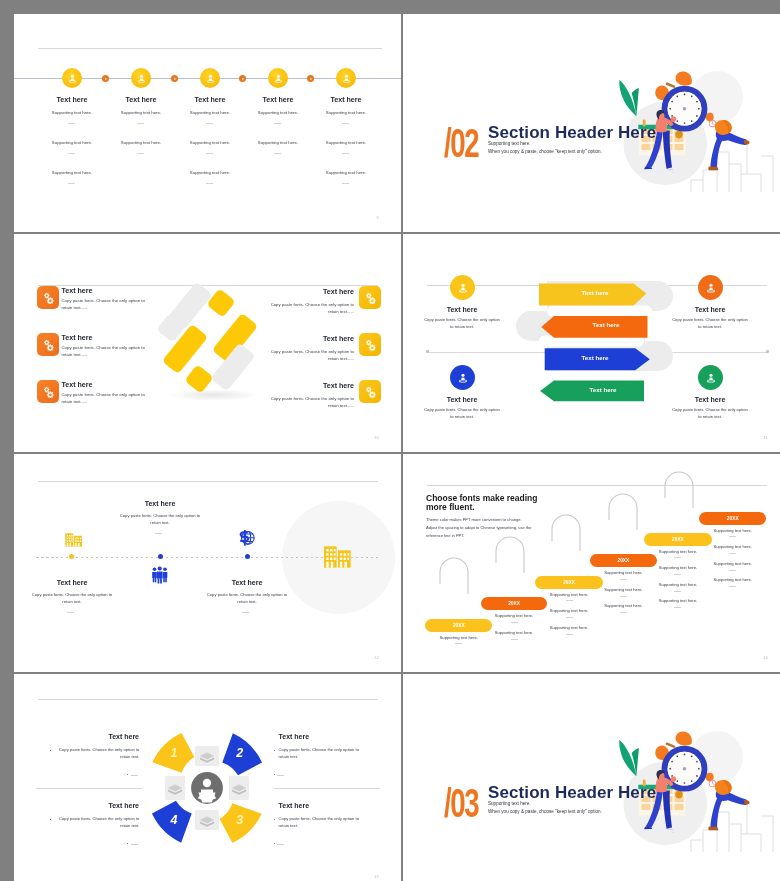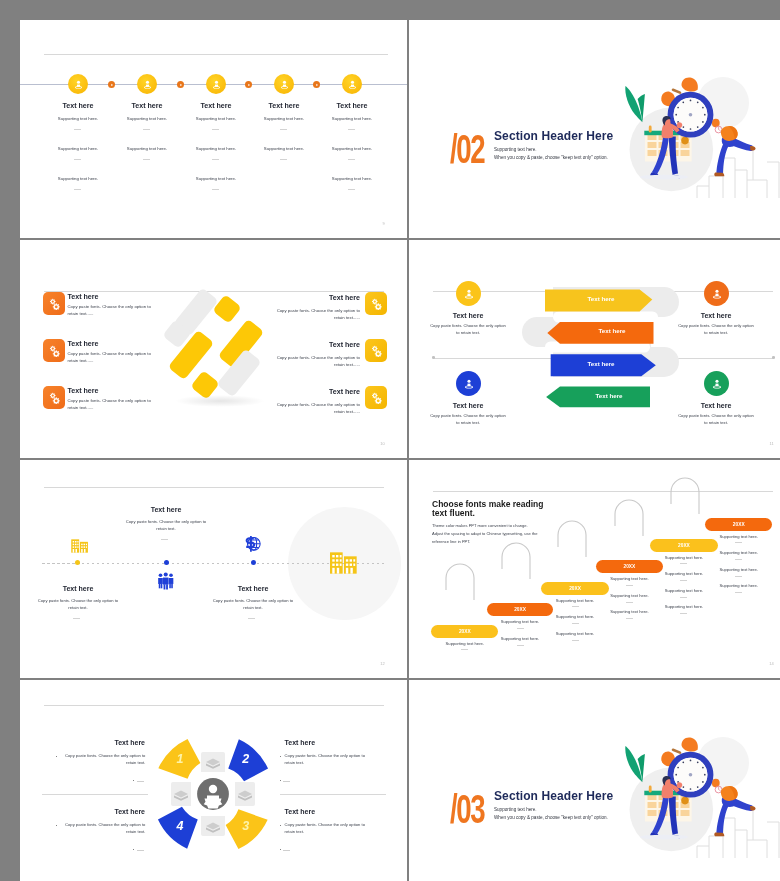--- a/index.html
+++ b/index.html
@@ -1,20 +1,20 @@
 <!DOCTYPE html>
 <html><head>
 <meta charset="utf-8">
 <title>Slide Thumbnails</title>
 <style>
   html,body{margin:0;padding:0;background:#808080;}
   body{width:780px;height:881px;overflow:hidden;
        font-family:"Liberation Sans",sans-serif;-webkit-font-smoothing:antialiased;}
   .grid{display:grid;grid-template-columns:387px 387px;grid-template-rows:218px 218px 218px 217px;
-        column-gap:2px;row-gap:2px;padding:20px;box-sizing:border-box;width:780px;height:881px;}
+        column-gap:2px;row-gap:2px;padding:14px;box-sizing:border-box;width:780px;height:881px;}
   .slide{position:relative;background:#ffffff;overflow:hidden;}
   .wm{position:absolute;inset:0;pointer-events:none;opacity:1;width:100%;height:100%;}
   .pg{position:absolute;right:22px;bottom:12px;font-size:4px;color:#b9b9b9;letter-spacing:.2px;}
   .hr{position:absolute;height:1px;background:#d8d8d8;}
 
   
   .s1 .circ{position:absolute;width:20px;height:20px;border-radius:50%;
             background:radial-gradient(circle at 42% 35%,#ffd426 0%,#fcc112 55%,#f5b400 100%);
             display:flex;align-items:center;justify-content:center;}
   .s1 .dotm{position:absolute;width:7px;height:7px;border-radius:50%;background:#e8761a;
@@ -22,21 +22,21 @@
   .s1 .line{position:absolute;height:1px;background:#b9bfd0;left:0;right:0;}
   .s1 .hd{position:absolute;font-size:7.1px;font-weight:bold;color:#232733;text-align:center;}
   .s1 .sub{position:absolute;font-size:4.35px;color:#3a3f4a;text-align:center;}
   .s1 .tick{position:absolute;height:1px;background:#d3d3d3;}
 
   
   .sec .illusvg{position:absolute;left:210px;top:38px;width:180px;height:150px;overflow:visible;}
   .sec .num{position:absolute;font-size:40px;font-weight:bold;color:#ef7620;
             font-family:"Liberation Sans",sans-serif;letter-spacing:-2px;
             transform:scaleX(0.69);transform-origin:left top;line-height:1;}
-  .sec .ttl{position:absolute;font-size:12px;font-weight:bold;color:#1e2a5a;letter-spacing:.1px;}
+  .sec .ttl{position:absolute;font-size:17px;font-weight:bold;color:#1e2a5a;letter-spacing:.1px;}
   .sec .t1{position:absolute;font-size:4.6px;color:#31353f;}
   .sec .t2{position:absolute;font-size:4.6px;color:#31353f;}
 
   
   .s3 .ibox{position:absolute;width:22px;height:23px;border-radius:5px;
             display:flex;align-items:center;justify-content:center;}
   .s3 .diag{position:absolute;left:130px;top:44px;width:120px;height:130px;overflow:visible;}
   .s3 .shadow{position:absolute;left:155px;top:155px;width:90px;height:12px;border-radius:50%;
             background:radial-gradient(ellipse,rgba(0,0,0,.10),rgba(0,0,0,0) 70%);}
   .s3 .r{text-align:right;}
@@ -616,21 +616,21 @@
     <div class="tick" style="left:228px;top:158px;"></div>
 
     <div class="pg">12</div>
   </div>
   <div class="slide s6">
     <svg class="wm" viewBox="0 0 387 218" preserveAspectRatio="none">
         <rect width="387" height="218" fill="url(#wmpat)"></rect>
       </svg>
     <div class="hr" style="left:24px;top:31px;width:340px;"></div>
     <div class="ttl" style="left:23px;top:39px;">Choose fonts make reading</div>
-    <div class="ttl" style="left:23px;top:48.3px;">text fluent.</div>
+    <div class="ttl" style="left:23px;top:48.3px;">more fluent.</div>
     <div class="p" style="left:23px;top:62.5px;">Theme color makes PPT more convenient to change.</div>
     <div class="p" style="left:23px;top:70.5px;">Adjust the spacing to adapt to Chinese typesetting, use the</div>
     <div class="p" style="left:23px;top:78.5px;">reference line in PPT.</div>
 
     <svg class="arcs" viewBox="0 0 340 180">
       <g fill="none" stroke="#c9c9c9" stroke-width="1.1">
         <path d="M13 130 v-12 a14 14 0 0 1 28 0 v22"></path>
         <path d="M69 109 v-12 a14 14 0 0 1 28 0 v22"></path>
         <path d="M125 87 v-12 a14 14 0 0 1 28 0 v22"></path>
         <path d="M182 66 v-12 a14 14 0 0 1 28 0 v22"></path>

